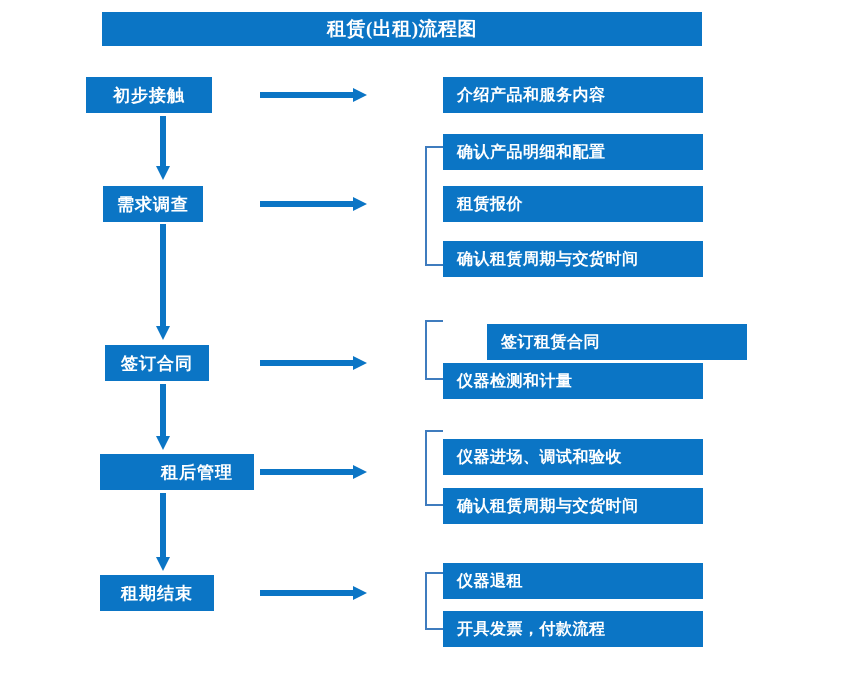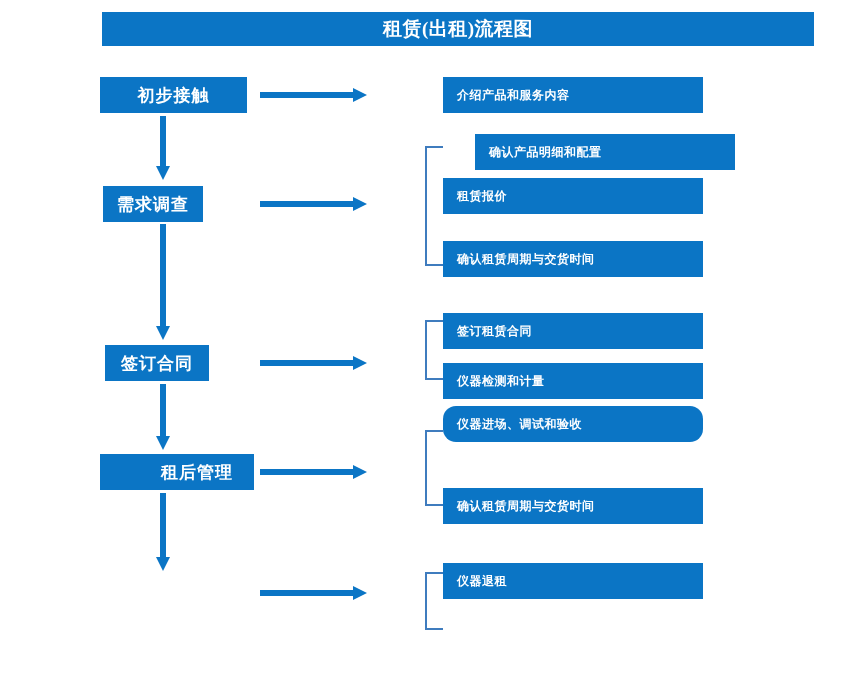--- a/index.html
+++ b/index.html
@@ -16,21 +16,21 @@
     height: 688px;
     background: #ffffff;
     overflow: hidden;
   }
 
   
   .title-bar {
     position: absolute;
     left: 102px;
     top: 12px;
-    width: 712px;
+    width: 600px;
     height: 34px;
     background: #0b75c5;
     color: #ffffff;
     font-size: 19px;
     font-weight: bold;
     display: flex;
     align-items: center;
     justify-content: center;
     letter-spacing: 0.5px;
   }
@@ -50,21 +50,21 @@
   }
 
   
   .detail-box {
     position: absolute;
     left: 443px;
     width: 260px;
     height: 36px;
     background: #0b75c5;
     color: #ffffff;
-    font-size: 12px;
+    font-size: 16px;
     font-weight: bold;
     display: flex;
     align-items: center;
     padding-left: 14px;
     box-sizing: border-box;
     letter-spacing: 0.5px;
   }
 
   
   .arrow-down {
@@ -85,28 +85,29 @@
   }
   .bracket svg { display: block; }
 </style>
 </head>
 <body>
 
 <div id="canvas">
 
   <div class="title-bar">租赁(出租)流程图</div>
 
-  <div class="stage-box" style="left:100px; top:77px; width:147px;">初步接触</div>
+  <div class="stage-box" style="left:86px; top:77px; width:126px;">初步接触</div>
 
   <div class="stage-box" style="left:103px; top:186px; width:100px;">需求调查</div>
 
   <div class="stage-box" style="left:105px; top:345px; width:104px;">签订合同</div>
 
   <div class="stage-box" style="left:100px; top:454px; width:114px;padding-left:40px;">租后管理</div>
 
+  <div class="stage-box" style="left:100px; top:575px; width:114px;">租期结束</div>
 
   <div class="arrow-down" style="left:152px; top:116px; height:66px;">
     <svg width="22" height="66" viewBox="0 0 22 66">
       <rect x="8" y="0" width="6" height="52" fill="#0b75c5"></rect>
       <polygon points="4,50 18,50 11,64" fill="#0b75c5"></polygon>
     </svg>
   </div>
 
   <div class="arrow-down" style="left:152px; top:224px; height:118px;">
     <svg width="22" height="118" viewBox="0 0 22 118">
@@ -183,25 +184,26 @@
   </div>
 
   <div class="bracket" style="top:572px; height:58px;">
     <svg width="20" height="58" viewBox="0 0 20 58">
       <path d="M19 1 L2 1 L2 57 L19 57" fill="none" stroke="#3f7cbe" stroke-width="2"></path>
     </svg>
   </div>
 
   <div class="detail-box" style="top:77px;">介绍产品和服务内容</div>
 
-  <div class="detail-box" style="top:134px;margin-left:32px;">确认产品明细和配置</div>
-  <div class="detail-box" style="top:178px;">租赁报价</div>
+  <div class="detail-box" style="top:134px;">确认产品明细和配置</div>
+  <div class="detail-box" style="top:186px;">租赁报价</div>
   <div class="detail-box" style="top:241px;">确认租赁周期与交货时间</div>
 
-  <div class="detail-box" style="top:313px;">签订租赁合同</div>
+  <div class="detail-box" style="top:324px;margin-left:44px;">签订租赁合同</div>
   <div class="detail-box" style="top:363px;">仪器检测和计量</div>
 
-  <div class="detail-box" style="top:406px;border-radius:13px;">仪器进场、调试和验收</div>
+  <div class="detail-box" style="top:439px;">仪器进场、调试和验收</div>
   <div class="detail-box" style="top:488px;">确认租赁周期与交货时间</div>
 
   <div class="detail-box" style="top:563px;">仪器退租</div>
+  <div class="detail-box" style="top:611px;">开具发票，付款流程</div>
 
 </div>
 
 </body></html>

